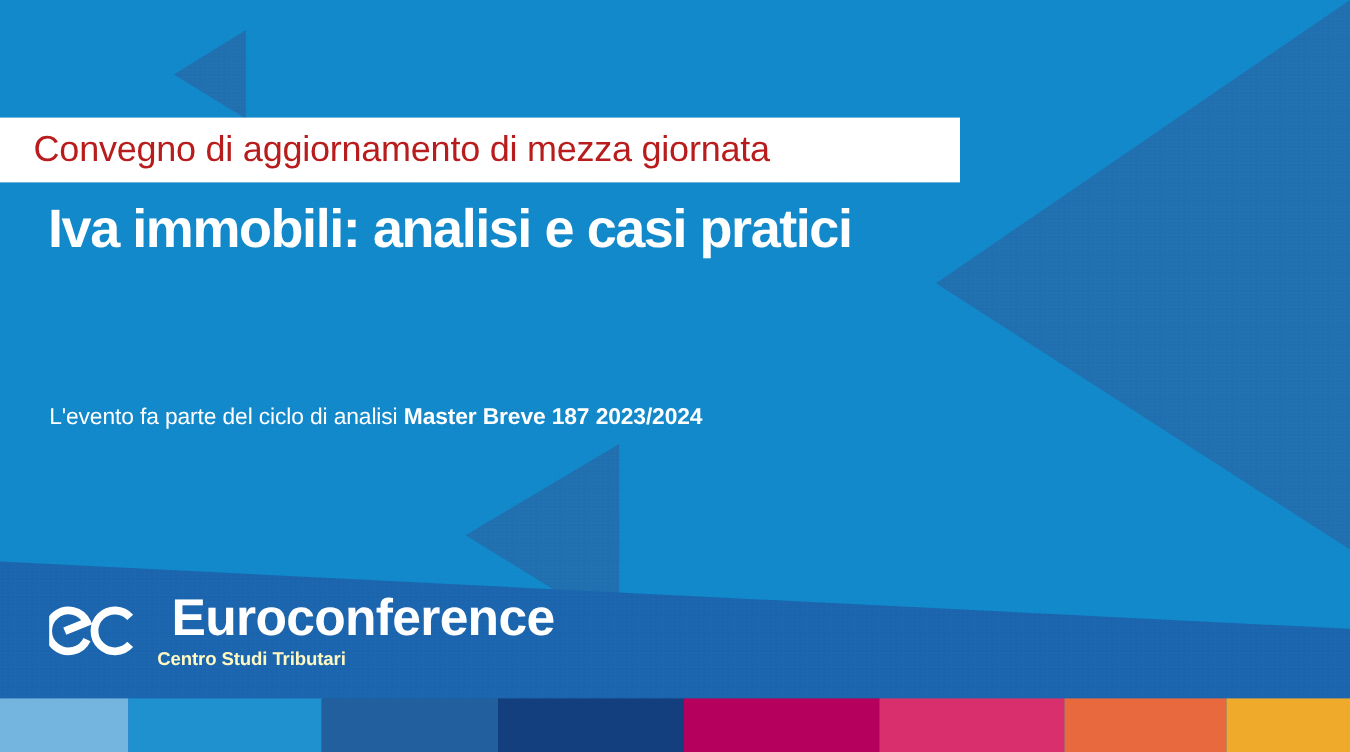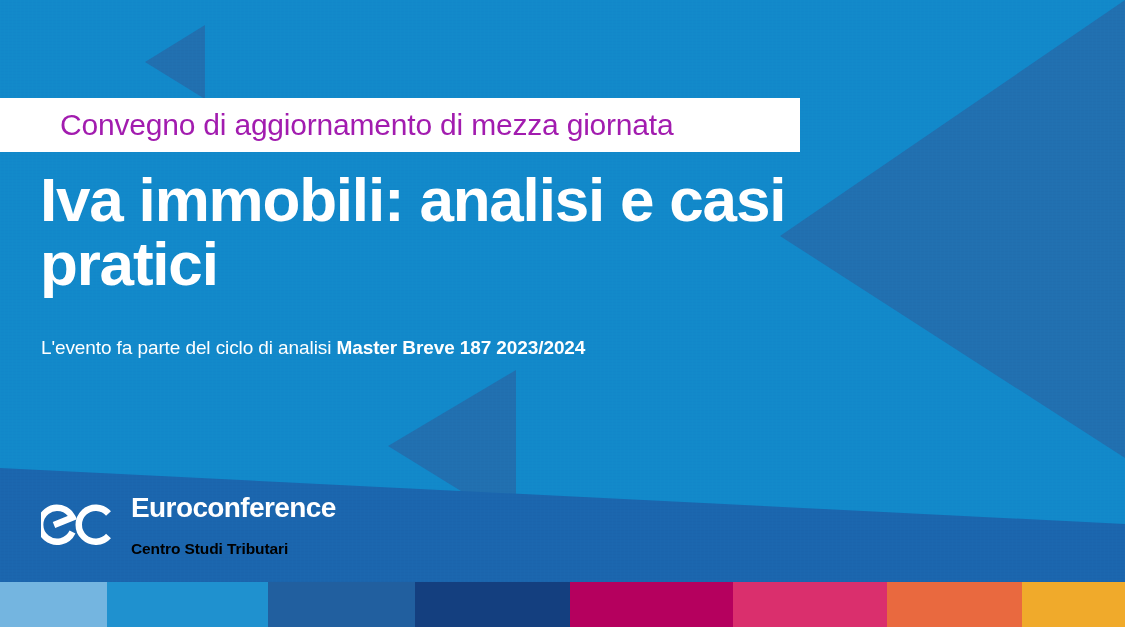--- a/index.html
+++ b/index.html
@@ -48,35 +48,35 @@
     top: 98px;
     width: 800px;
     height: 54px;
     background: #ffffff;
     display: flex;
     align-items: center;
   }
   .eyebrow-text {
     font-size: 30px;
     line-height: 1;
-    color: #a21caf;
+    color: #b91c1c;
     letter-spacing: -0.2px;
-    padding-left: 60px;
+    padding-left: 28px;
     white-space: nowrap;
     font-weight: 400;
   }
 
   
   .headline {
     position: absolute;
     left: 40px;
     top: 168px;
     width: 900px;
     margin: 0;
-    font-size: 62px;
+    font-size: 45px;
     line-height: 1.04;
     font-weight: 700;
     color: #ffffff;
     letter-spacing: -1.2px;
   }
 
   
   .subline {
     position: absolute;
     left: 41px;
@@ -107,31 +107,32 @@
     flex: 0 0 auto;
     display: block;
   }
   .logo-words {
     display: flex;
     flex-direction: column;
     justify-content: center;
     line-height: 1;
   }
   .logo-name {
-    font-size: 28px;
+    font-size: 43px;
     font-weight: 700;
     color: #ffffff;
     letter-spacing: -0.6px;
+    margin-left: 12px;
   }
   .logo-tag {
     font-size: 15.5px;
     font-weight: 700;
-    color: #000000;
+    color: #fef9c3;
     letter-spacing: -0.1px;
-    margin-top: 19px;
+    margin-top: 5px;
   }
 
   
   .stripes {
     position: absolute;
     left: 0;
     bottom: 0;
     width: 1125px;
     height: 45px;
     display: flex;

